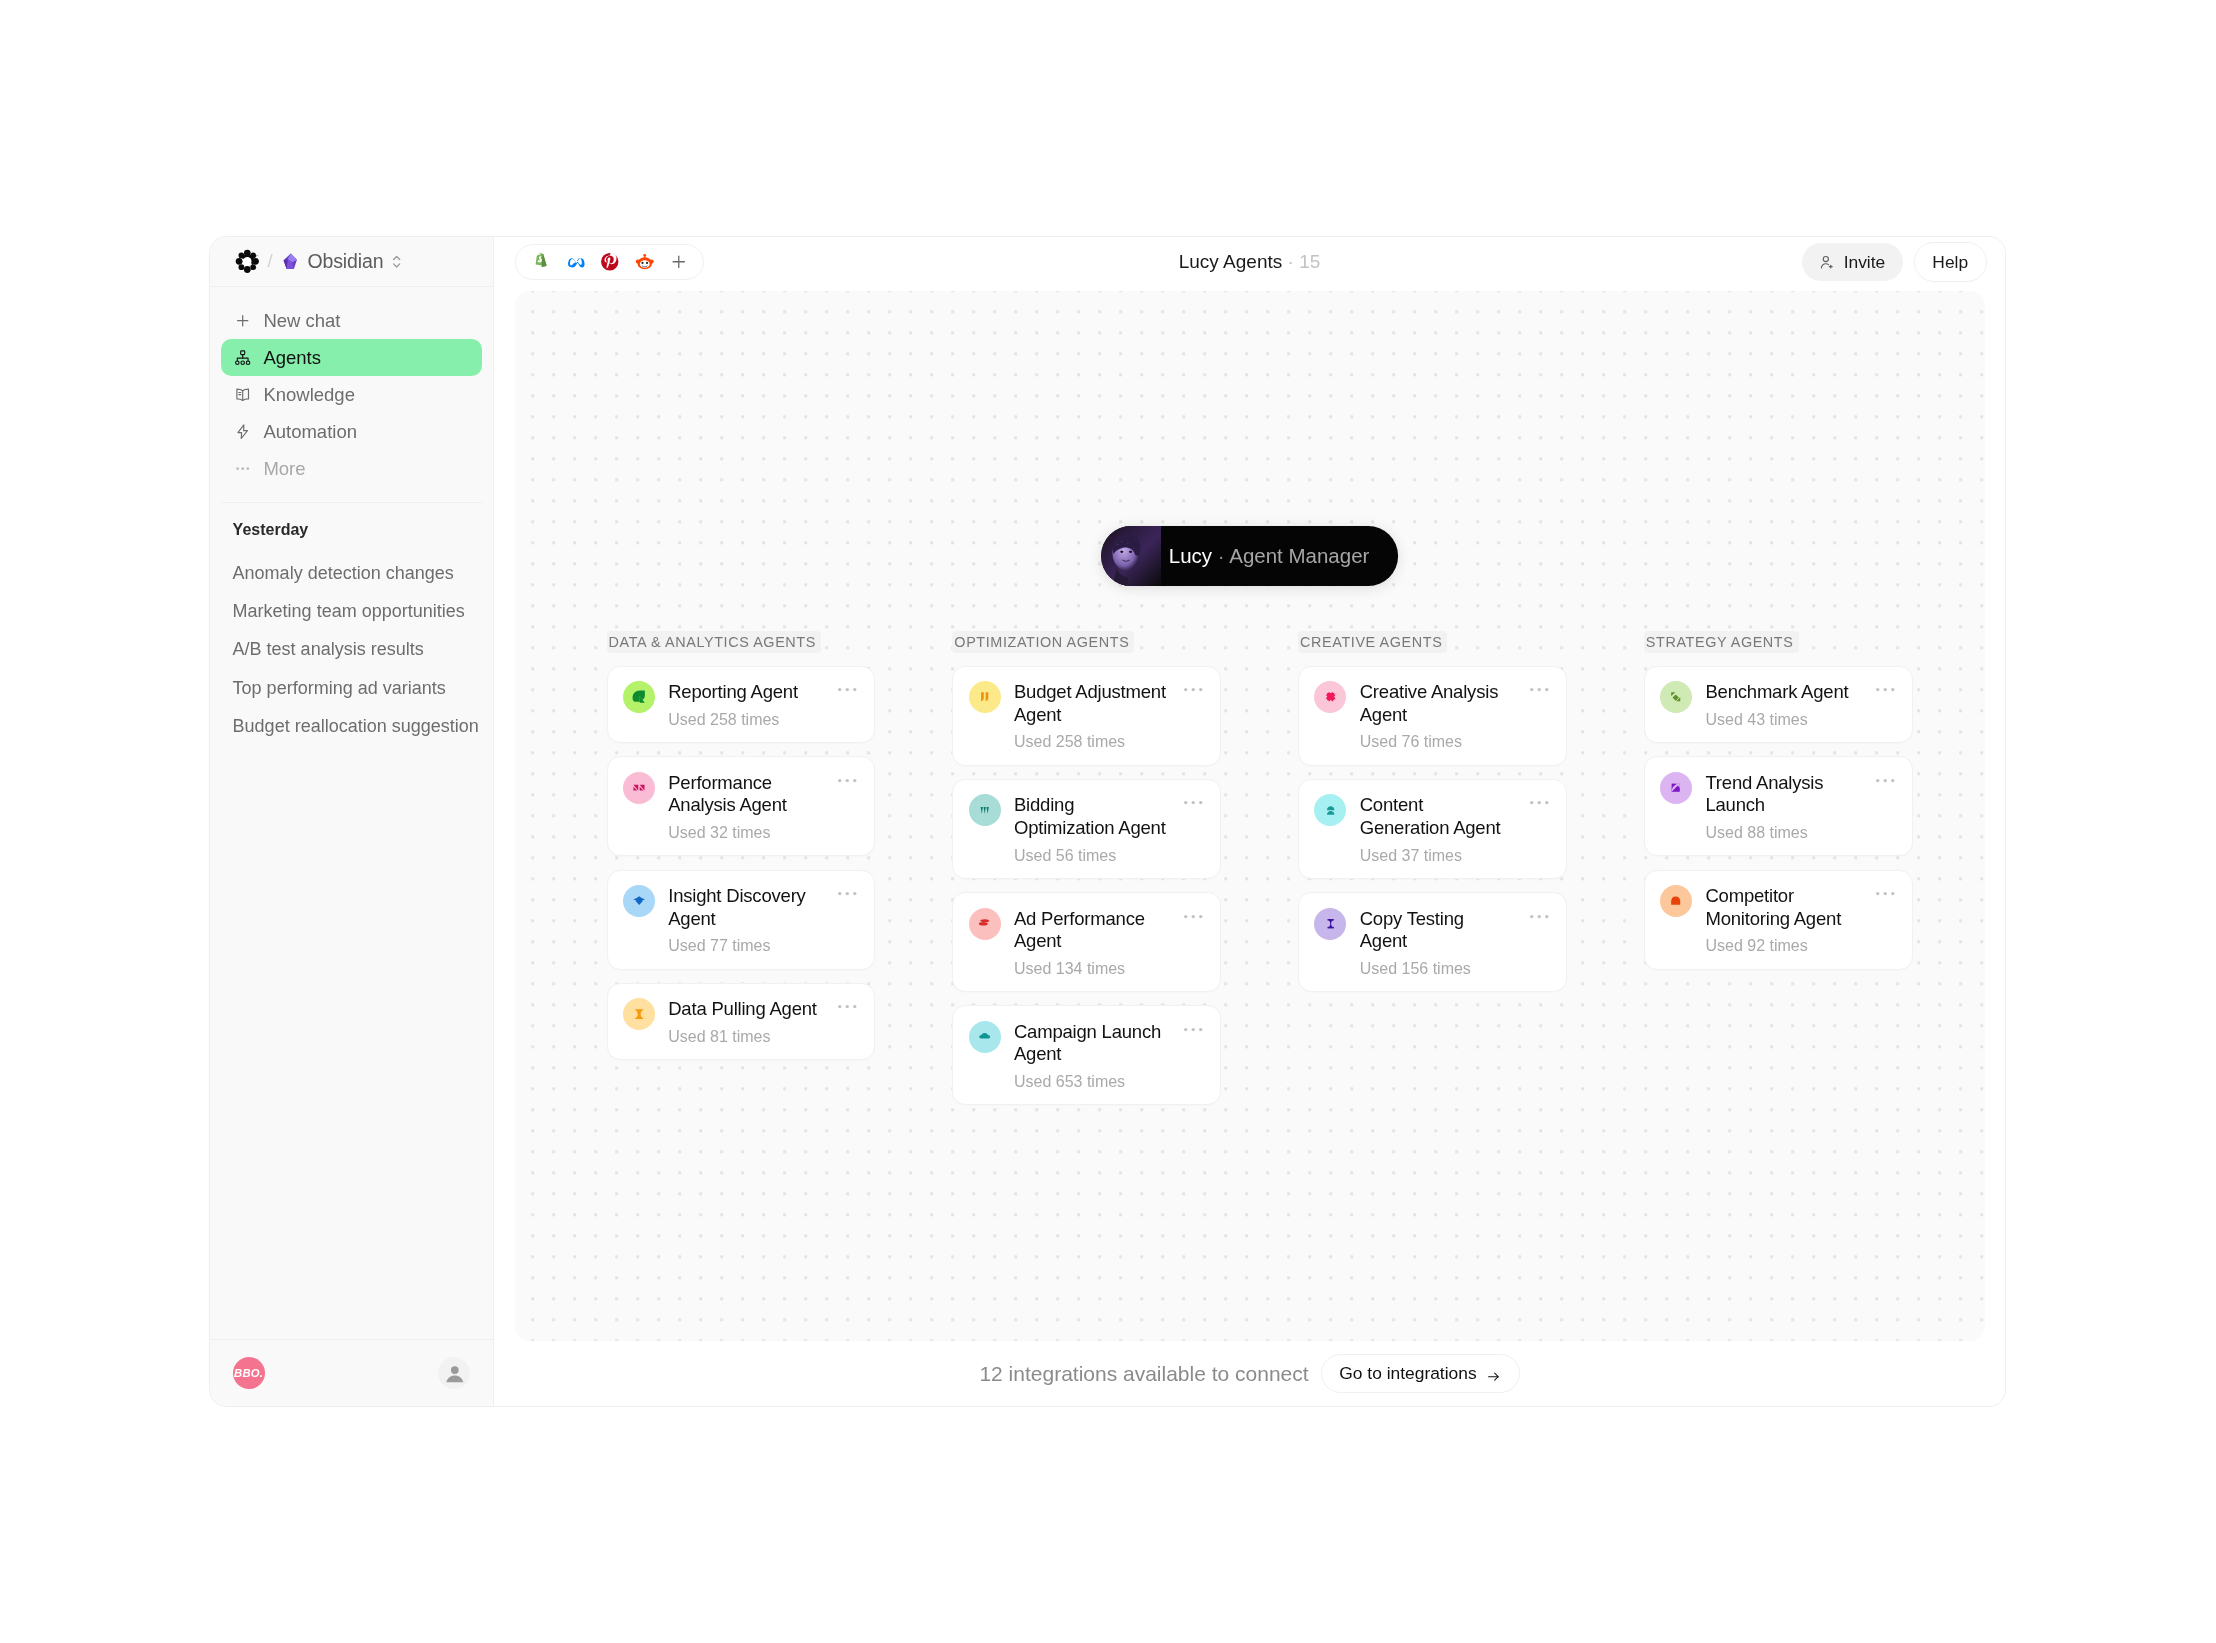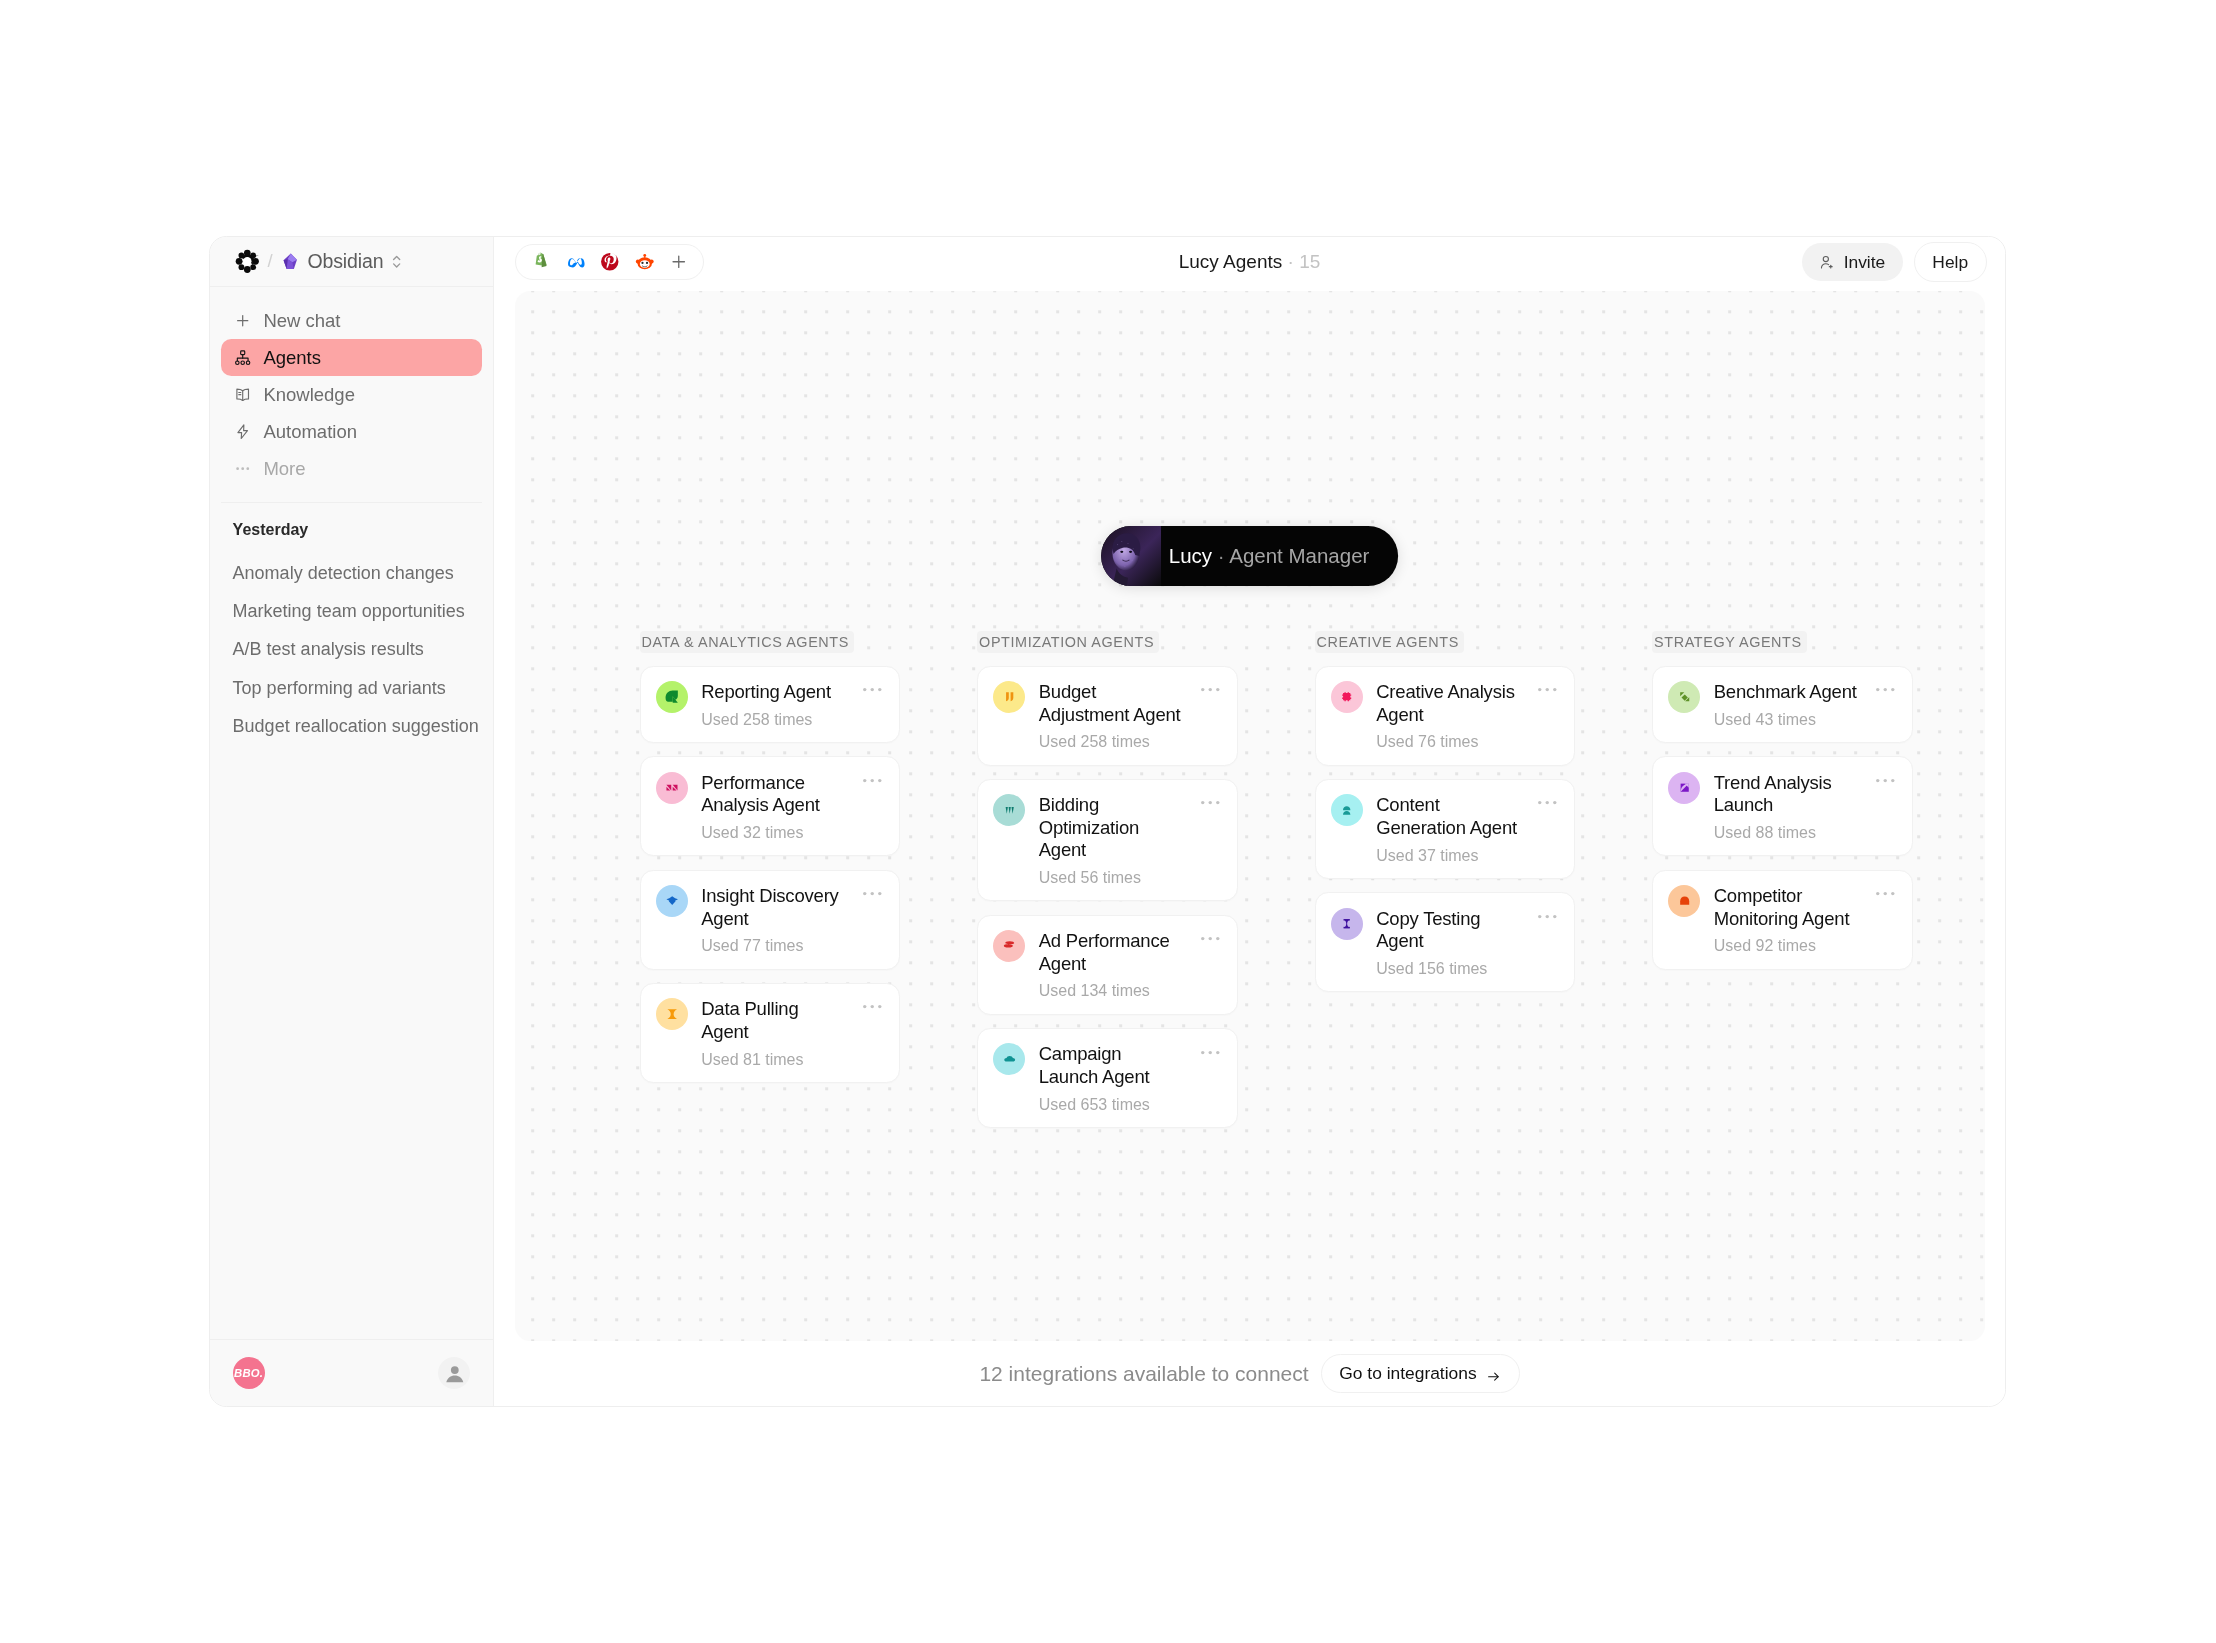--- a/index.html
+++ b/index.html
@@ -46,21 +46,21 @@
   .workspace-name { font-size: 19.5px; color: #5c5c5c; letter-spacing: -0.1px; }
   .chev-updown { width: 11.3px; height: 17.4px; display:block; }
 
   #sidebar-nav { padding: 15.4px 11.3px 0 11.3px; }
   .nav-item {
     display: flex; align-items: center; gap: 11.3px;
     height: 37px; padding: 0 11.3px;
     border-radius: 10.3px; cursor: pointer;
     color: #6d6d6d; font-size: 18.5px;
   }
-  .nav-item.active { background: #fca5a5; color: #111111; }
+  .nav-item.active { background: #86efac; color: #111111; }
   .nav-item.muted { color: #a8a8a8; }
   .nav-icon { width: 19.5px; height: 19.5px; flex: 0 0 19.5px; display:flex; align-items:center; justify-content:center; }
   .nav-icon svg { display:block; }
 
   .nav-sep { height: 1.5px; background: #efefef; margin: 14.4px 0 0 0; }
 
   #history { padding: 17.4px 22.6px 0 22.6px; }
   .history-title { font-size: 16px; color: #2a2a2a; font-weight: 700; margin-bottom: 15.4px; }
   .history-item {
     font-size: 18px; color: #6d6d6d; cursor: pointer;
@@ -151,21 +151,21 @@
     overflow: hidden; flex: 0 0 60px;
   }
   #lucy-face svg { display:block; }
   #lucy-label { font-size: 20.5px; color: #ffffff; margin-left: 8.2px; white-space: nowrap; }
   #lucy-label .role { color: #a6a6a6; }
   #lucy-label .sep { color: #8f8f8f; }
 
   #columns {
     position: absolute;
     left: 92px; right: 72px; top: 340px;
-    display: flex; gap: 77px; margin-left: 33px;
+    display: flex; gap: 77px;
   }
   .column { flex: 1 1 0; min-width: 0; }
   .column-title {
     display: inline-block;
     font-size: 14.4px; letter-spacing: 0.6px; color: #787878;
     background: #f2f2f2; border-radius: 4.1px;
     padding: 3.1px 5.1px 3.1px 2.1px;
     margin-bottom: 12.3px;
     text-transform: uppercase;
   }

